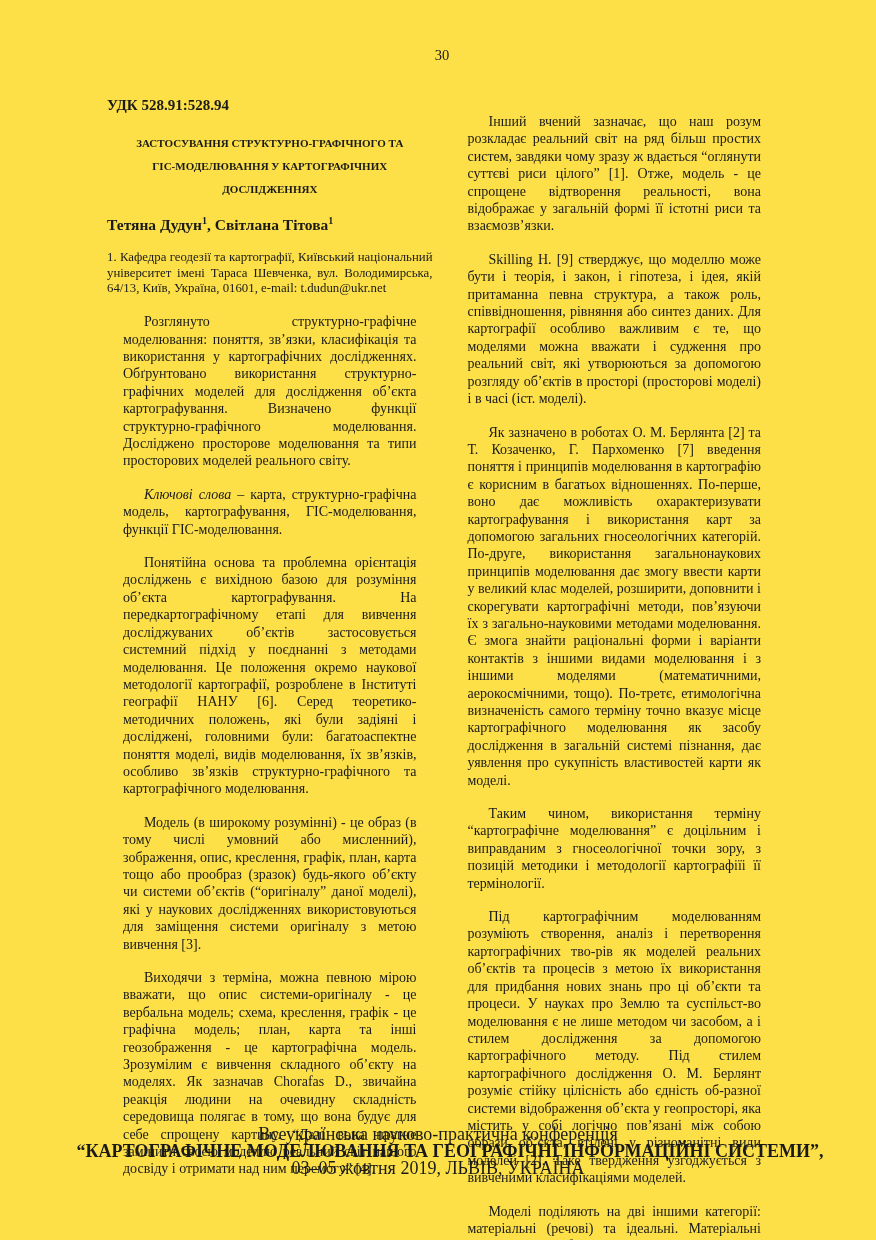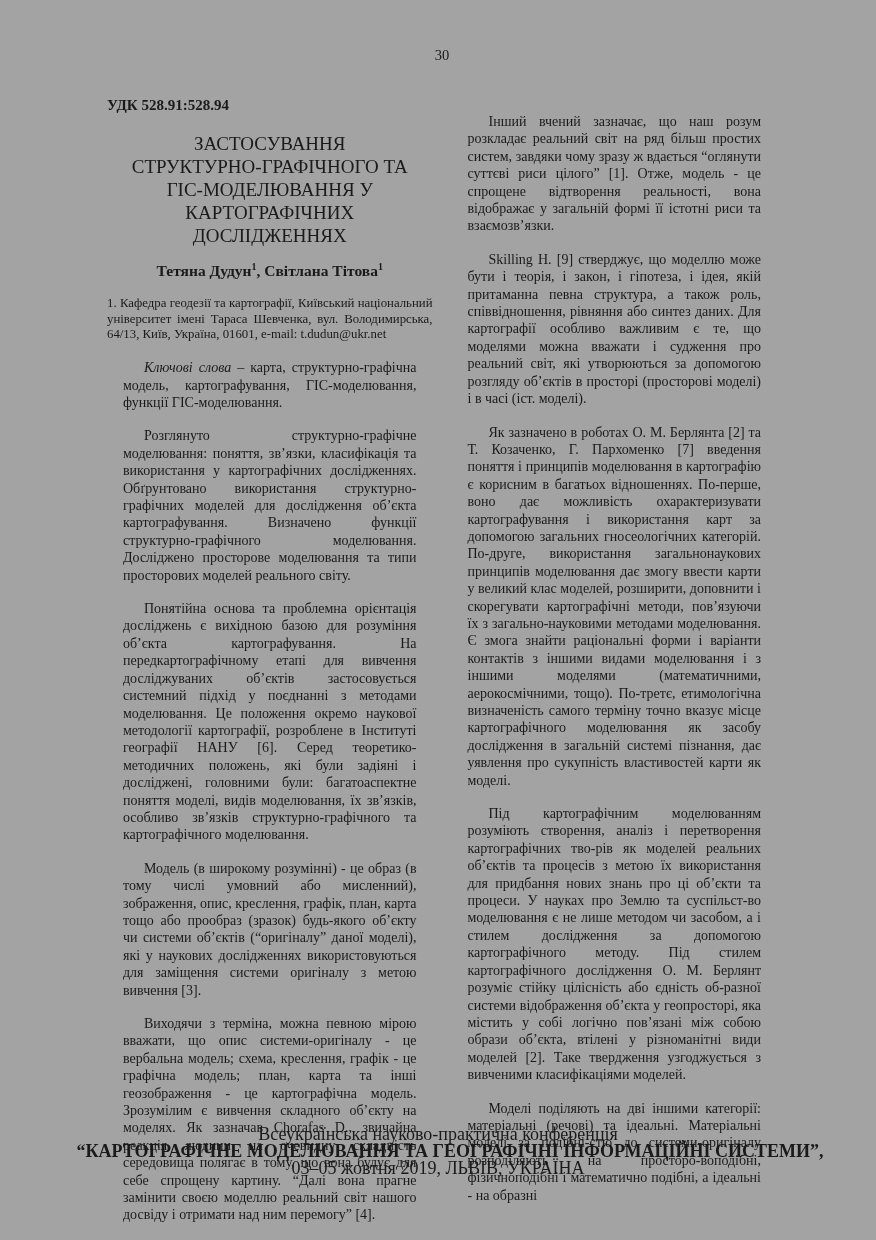--- a/index.html
+++ b/index.html
@@ -11,21 +11,21 @@
     width: 876px;
     height: 1240px;
     position: relative;
     font-family: "Liberation Serif", "DejaVu Serif", serif;
     color: #1a1a1a;
     overflow: hidden;
   }
   .page {
     position: absolute;
     inset: 0;
-    background: #a3a3a3;
+    background: #fde047;
   }
   .page-number {
     position: absolute;
     top: 47px;
     left: 107px;
     width: 670px;
     text-align: center;
     font-size: 14.5px;
   }
   .content {
@@ -42,31 +42,30 @@
     line-height: 17.4px;
     text-align: justify;
   }
   .udc {
     font-weight: bold;
     font-size: 15px;
     margin: 0 0 18px 0;
     text-align: left;
   }
   .title {
-    font-weight: normal;
-    font-size: 19px;
+    font-weight: bold;
+    font-size: 11px;
     line-height: 23px;
     text-align: center;
     width: 282px;
     margin: 0 auto 15px auto;
   }
   .authors {
     font-weight: bold;
     font-size: 15.5px;
-    text-align: center;
     margin: 0 0 11px 0;
   }
   .authors sup {
     font-size: 10px;
     line-height: 0;
   }
   .affiliation {
     font-size: 12.8px;
     line-height: 15.8px;
     margin: 16px 0 12px 0;
@@ -106,33 +105,34 @@
 
     <div class="col">
       <p class="udc">УДК 528.91:528.94</p>
 
       <h1 class="title">ЗАСТОСУВАННЯ СТРУКТУРНО-ГРАФІЧНОГО ТА ГІС-МОДЕЛЮВАННЯ У КАРТОГРАФІЧНИХ ДОСЛІДЖЕННЯХ</h1>
 
       <p class="authors"><span>Тетяна Дудун</span><sup>1</sup><span>, </span><span>Світлана Тітова</span><sup>1</sup></p>
 
       <p class="affiliation">1. Кафедра геодезії та картографії, Київський національний університет імені Тараса Шевченка, вул. Володимирська, 64/13, Київ, Україна, 01601, e-mail: t.dudun@ukr.net</p>
 
+      <p class="para abstract">Розглянуто структурно-графічне моделювання: поняття, зв’язки, класифікація та використання у картографічних дослідженнях. Обґрунтовано використання структурно-графічних моделей для дослідження об’єкта картографування. Визначено функції структурно-графічного моделювання. Досліджено просторове моделювання та типи просторових моделей реального світу.</p>
+
       <p class="para keywords"><span class="kw-label">Ключові слова</span><span> – карта, структурно-графічна модель, картографування, ГІС-моделювання, функції ГІС-моделювання.</span></p>
-
-      <p class="para abstract">Розглянуто структурно-графічне моделювання: поняття, зв’язки, класифікація та використання у картографічних дослідженнях. Обґрунтовано використання структурно-графічних моделей для дослідження об’єкта картографування. Визначено функції структурно-графічного моделювання. Досліджено просторове моделювання та типи просторових моделей реального світу.</p>
 
       <p class="para">Понятійна основа та проблемна орієнтація досліджень є вихідною базою для розуміння об’єкта картографування. На передкартографічному етапі для вивчення досліджуваних об’єктів застосовується системний підхід у поєднанні з методами моделювання. Це положення окремо наукової методології картографії, розроблене в Інституті географії НАНУ [6]. Серед теоретико-методичних положень, які були задіяні і досліджені, головними були: багатоаспектне поняття моделі, видів моделювання, їх зв’язків, особливо зв’язків структурно-графічного та картографічного моделювання.</p>
       <p class="para">Модель (в широкому розумінні) - це образ (в тому числі умовний або мисленний), зображення, опис, креслення, графік, план, карта тощо або прообраз (зразок) будь-якого об’єкту чи системи об’єктів (“оригіналу” даної моделі), які у наукових дослідженнях використовуються для заміщення системи оригіналу з метою вивчення [3].</p>
       <p class="para">Виходячи з терміна, можна певною мірою вважати, що опис системи-оригіналу - це вербальна модель; схема, креслення, графік - це графічна модель; план, карта та інші геозображення - це картографічна модель. Зрозумілим є вивчення складного об’єкту на моделях. Як зазначав Chorafas D., звичайна реакція людини на очевидну складність середовища полягає в тому, що вона будує для себе спрощену картину. “Далі вона прагне замінити своєю моделлю реальний світ нашого досвіду і отримати над ним перемогу” [4].</p>
     </div>
 
     <div class="col">
       <p class="para">Інший вчений зазначає, що наш розум розкладає реальний світ на ряд більш простих систем, завдяки чому зразу ж вдається “оглянути суттєві риси цілого” [1]. Отже, модель - це спрощене відтворення реальності, вона відображає у загальній формі її істотні риси та взаємозв’язки.</p>
       <p class="para">Skilling H. [9] стверджує, що моделлю може бути і теорія, і закон, і гіпотеза, і ідея, якій притаманна певна структура, а також роль, співвідношення, рівняння або синтез даних. Для картографії особливо важливим є те, що моделями можна вважати і судження про реальний світ, які утворюються за допомогою розгляду об’єктів в просторі (просторові моделі) і в часі (іст. моделі).</p>
       <p class="para">Як зазначено в роботах О. М. Берлянта [2] та Т. Козаченко, Г. Пархоменко [7] введення поняття і принципів моделювання в картографію є корисним в багатьох відношеннях. По-перше, воно дає можливість охарактеризувати картографування і використання карт за допомогою загальних гносеологічних категорій. По-друге, використання загальнонаукових принципів моделювання дає змогу ввести карти у великий клас моделей, розширити, доповнити і скорегувати картографічні методи, пов’язуючи їх з загально-науковими методами моделювання. Є змога знайти раціональні форми і варіанти контактів з іншими видами моделювання і з іншими моделями (математичними, аерокосмічними, тощо). По-третє, етимологічна визначеність самого терміну точно вказує місце картографічного моделювання як засобу дослідження в загальній системі пізнання, дає уявлення про сукупність властивостей карти як моделі.</p>
+      <p class="para">Таким чином, використання терміну “картографічне моделювання” є доцільним і виправданим з гносеологічної точки зору, з позицій методики і методології картографіїі її термінології.</p>
       <p class="para">Під картографічним моделюванням розуміють створення, аналіз і перетворення картографічних тво-рів як моделей реальних об’єктів та процесів з метою їх використання для придбання нових знань про ці об’єкти та процеси. У науках про Землю та суспільст-во моделювання є не лише методом чи засобом, а і стилем дослідження за допомогою картографічного методу. Під стилем картографічного дослідження О. М. Берлянт розуміє стійку цілісність або єдність об-разної системи відображення об’єкта у геопросторі, яка містить у собі логічно пов’язані між собою образи об’єкта, втілені у різноманітні види моделей [2]. Таке твердження узгоджується з вивченими класифікаціями моделей.</p>
       <p class="para">Моделі поділяють на дві іншими категорії: матеріальні (речові) та ідеальні. Матеріальні моделі за подібні-стю до системи-оригіналу розподіляють на просторо-воподібні, фізичноподібні і математично подібні, а ідеальні - на образні</p>
     </div>
 
   </div>
 
   <div class="footer">
     <div>Всеукраїнська науково-практична конференція</div>
     <div class="conf-title">“КАРТОГРАФІЧНЕ МОДЕЛЮВАННЯ ТА ГЕОГРАФІЧНІ ІНФОРМАЦІЙНІ СИСТЕМИ”,</div>
     <div>03–05 жовтня 2019, ЛЬВІВ, УКРАЇНА</div>

